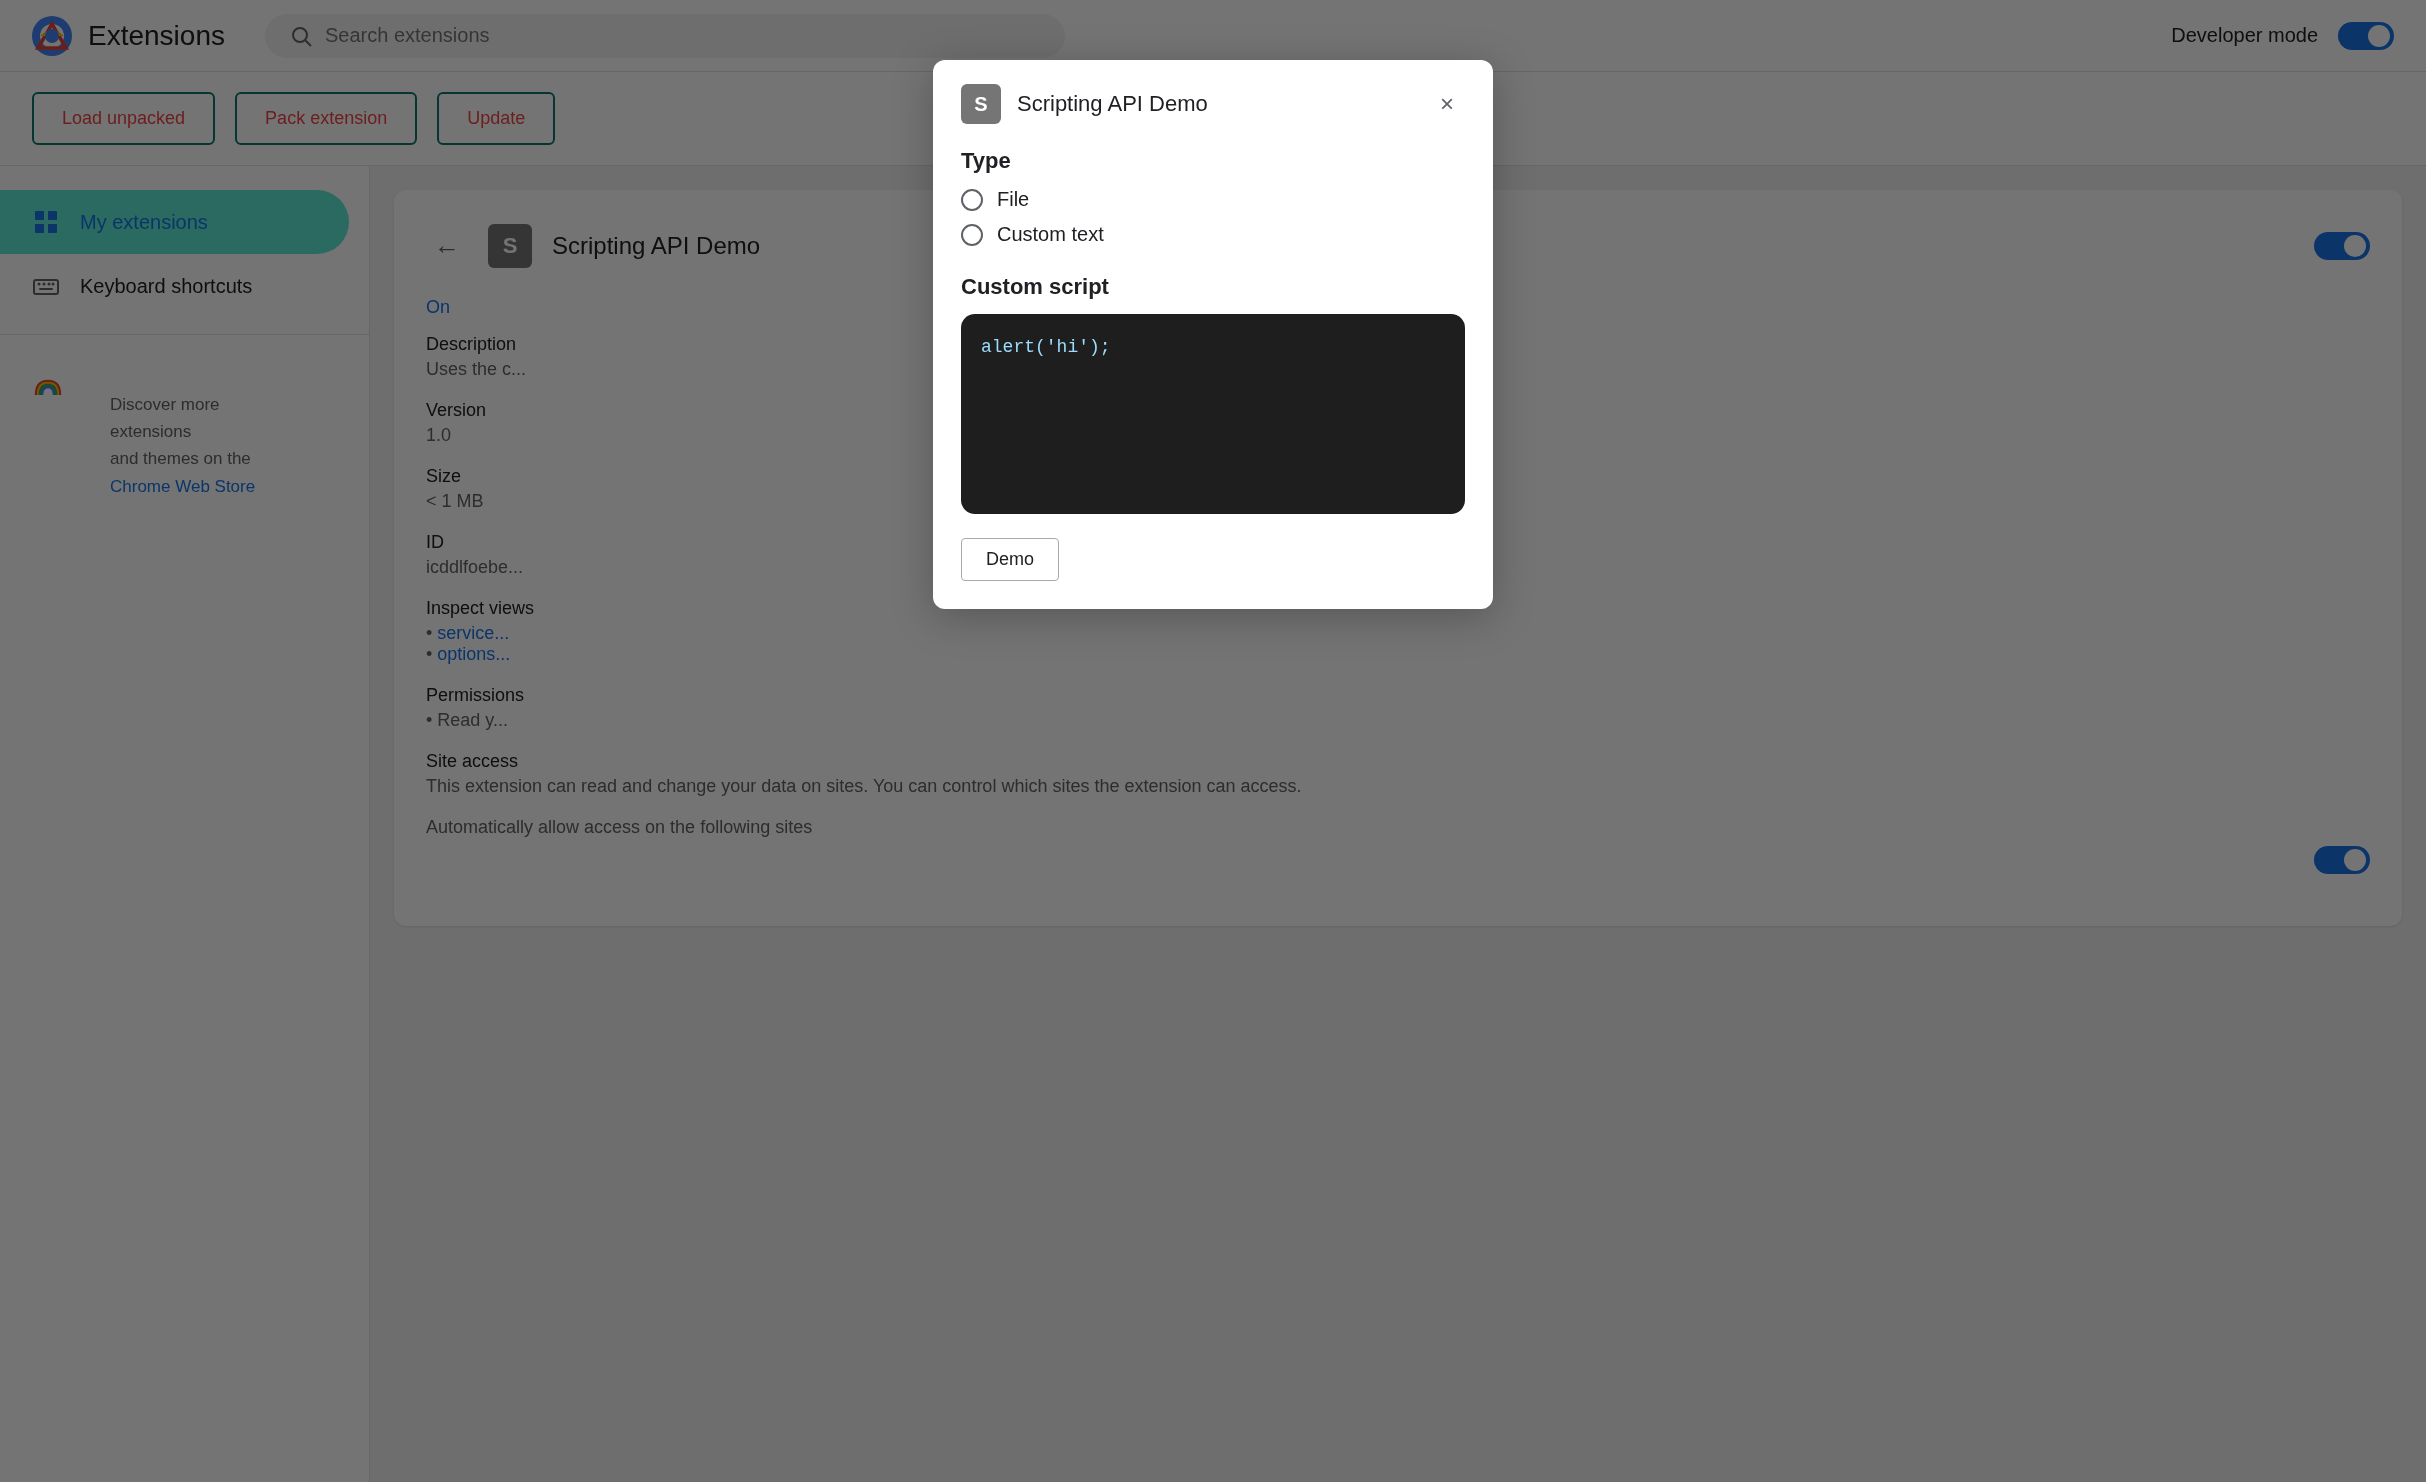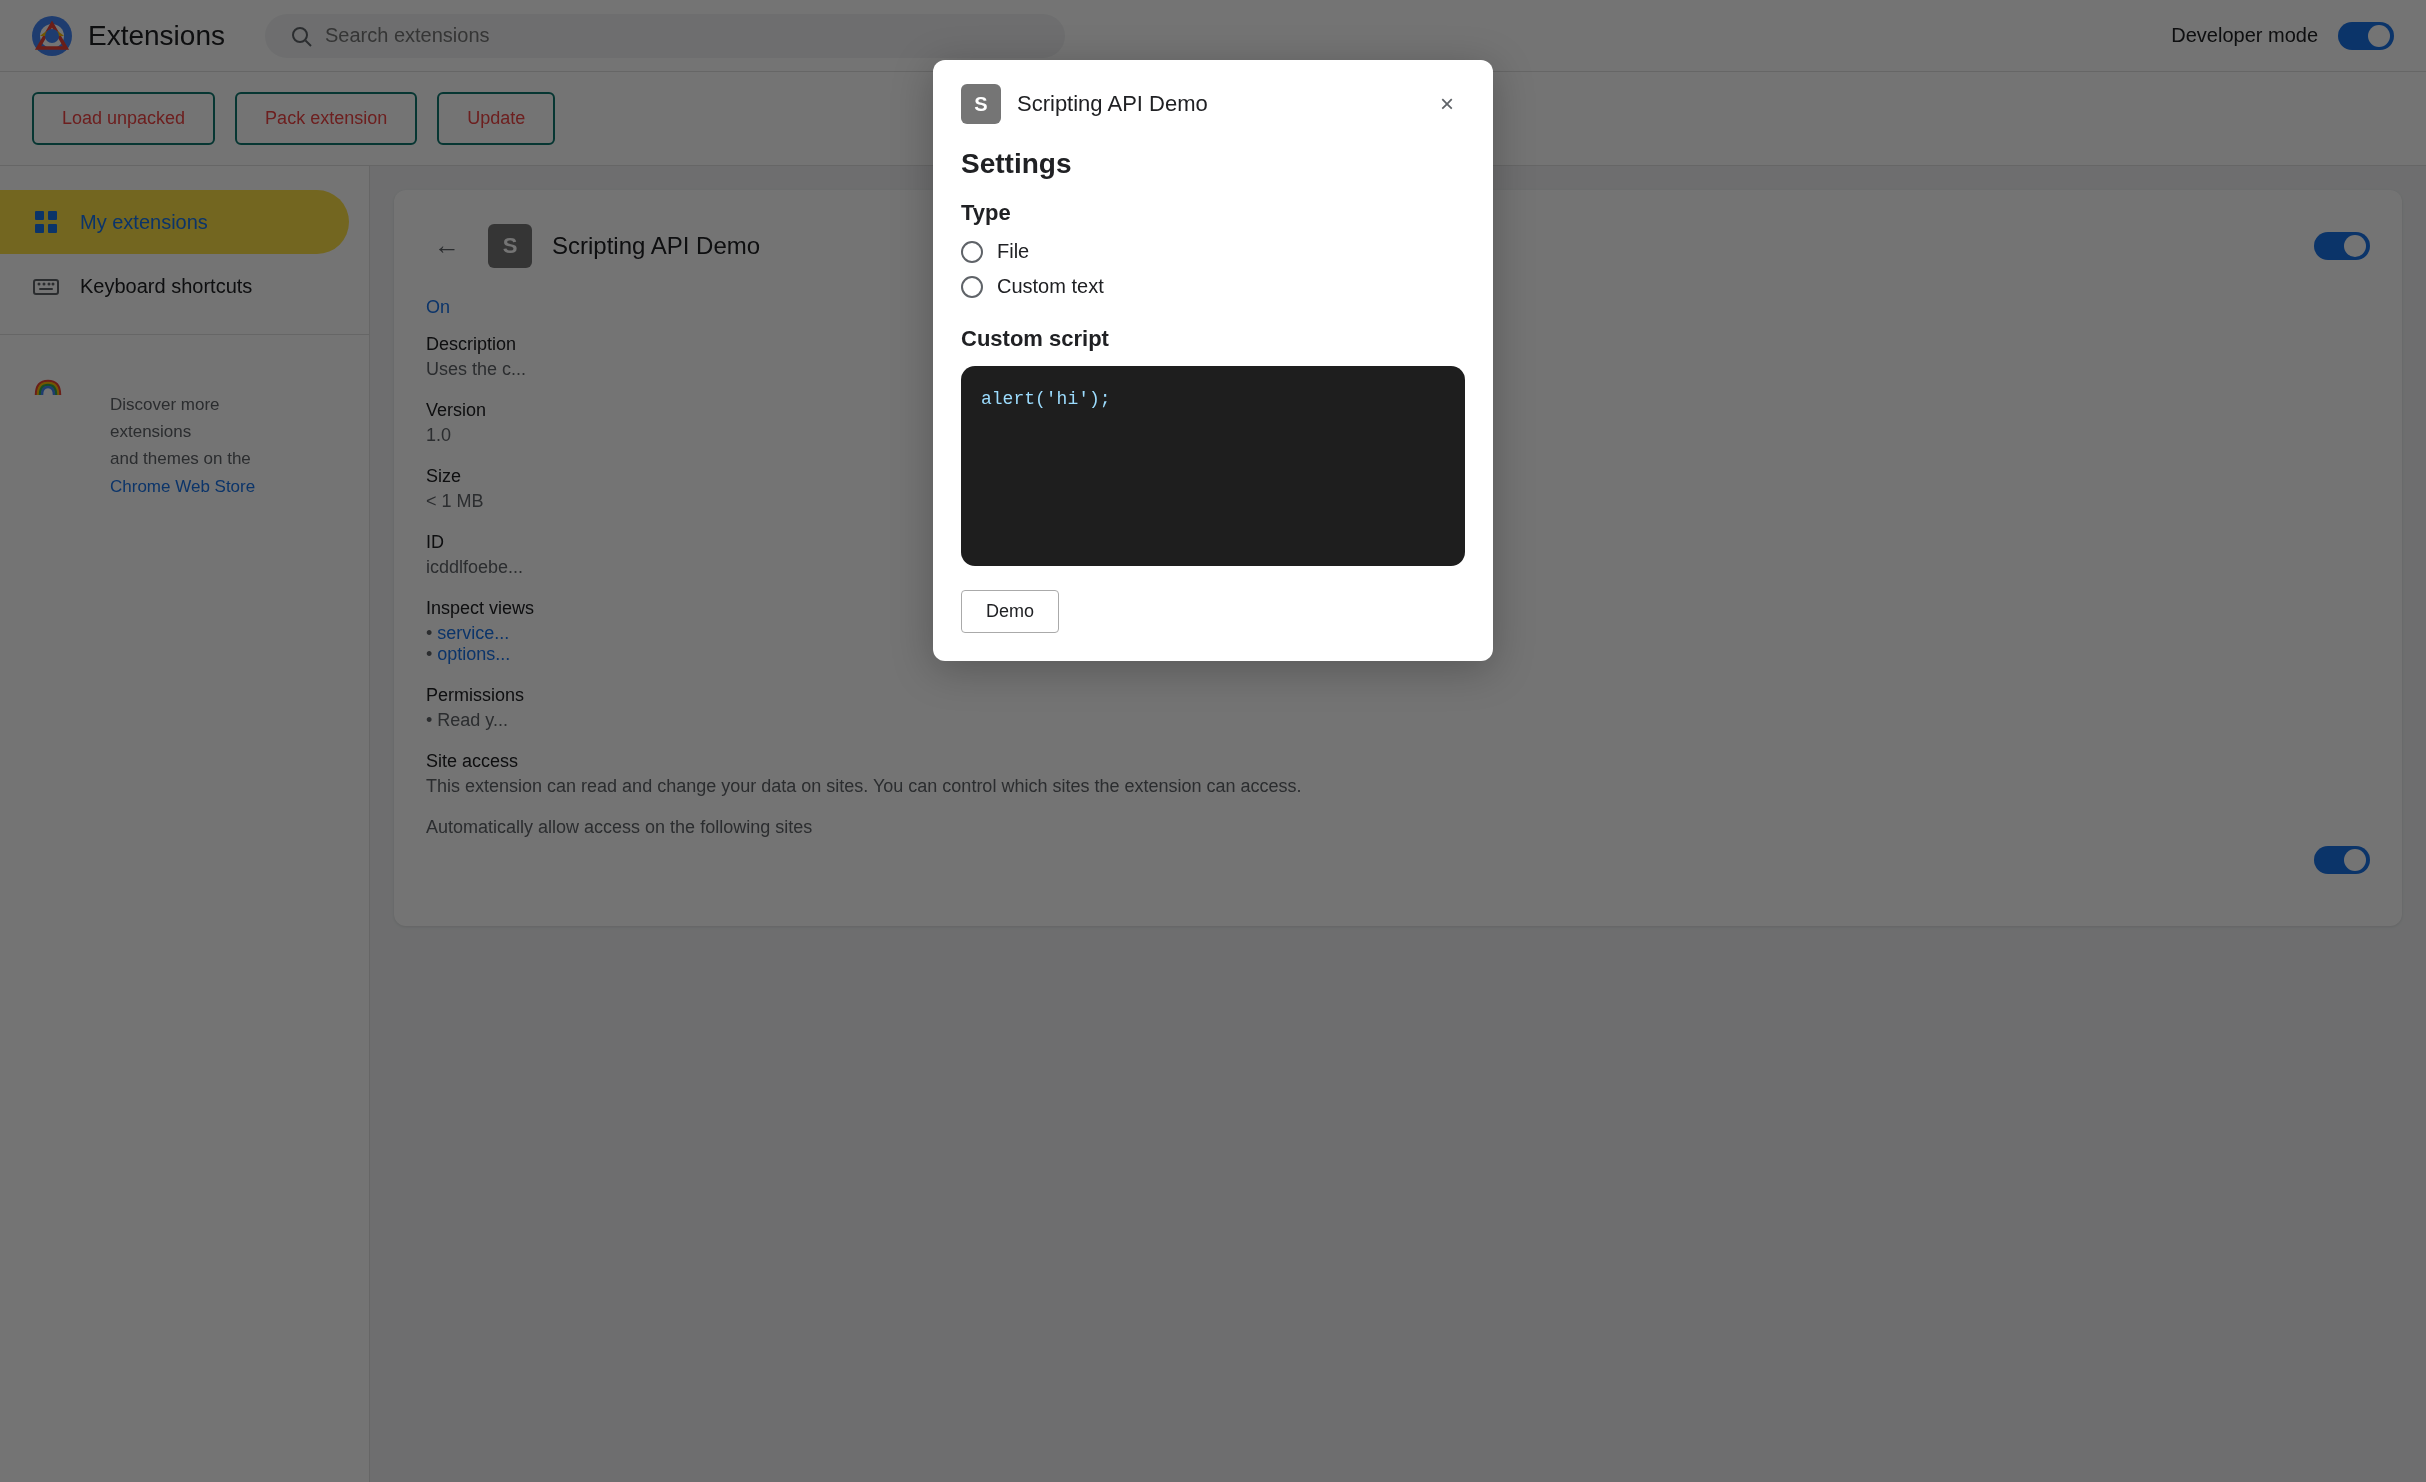--- a/index.html
+++ b/index.html
@@ -132,21 +132,21 @@
       align-items: center;
       padding: 18px 32px;
       gap: 20px;
       font-size: 20px;
       color: #202124;
       cursor: pointer;
       border-radius: 0 40px 40px 0;
       margin-right: 20px;
     }
     .sidebar-item.active {
-      background: #fde047;
+      background: #5eead4;
       color: #1a73e8;
       font-weight: 500;
     }
     .sidebar-icon {
       width: 28px;
       height: 28px;
       flex-shrink: 0;
     }
     .sidebar-divider {
       border: none;
@@ -526,21 +526,20 @@
 </div>
 
 <div class="modal-overlay">
   <div class="modal">
     <div class="modal-header">
       <div class="modal-icon-s">S</div>
       <span class="modal-title">Scripting API Demo</span>
       <button class="modal-close">×</button>
     </div>
     <div class="modal-body">
-      <div class="modal-section-title">Settings</div>
       <div class="modal-type-label">Type</div>
       <div class="radio-group">
         <label class="radio-item">
           <div class="radio-circle"></div>
           <span>File</span>
         </label>
         <label class="radio-item">
           <div class="radio-circle"></div>
           <span>Custom text</span>
         </label>

